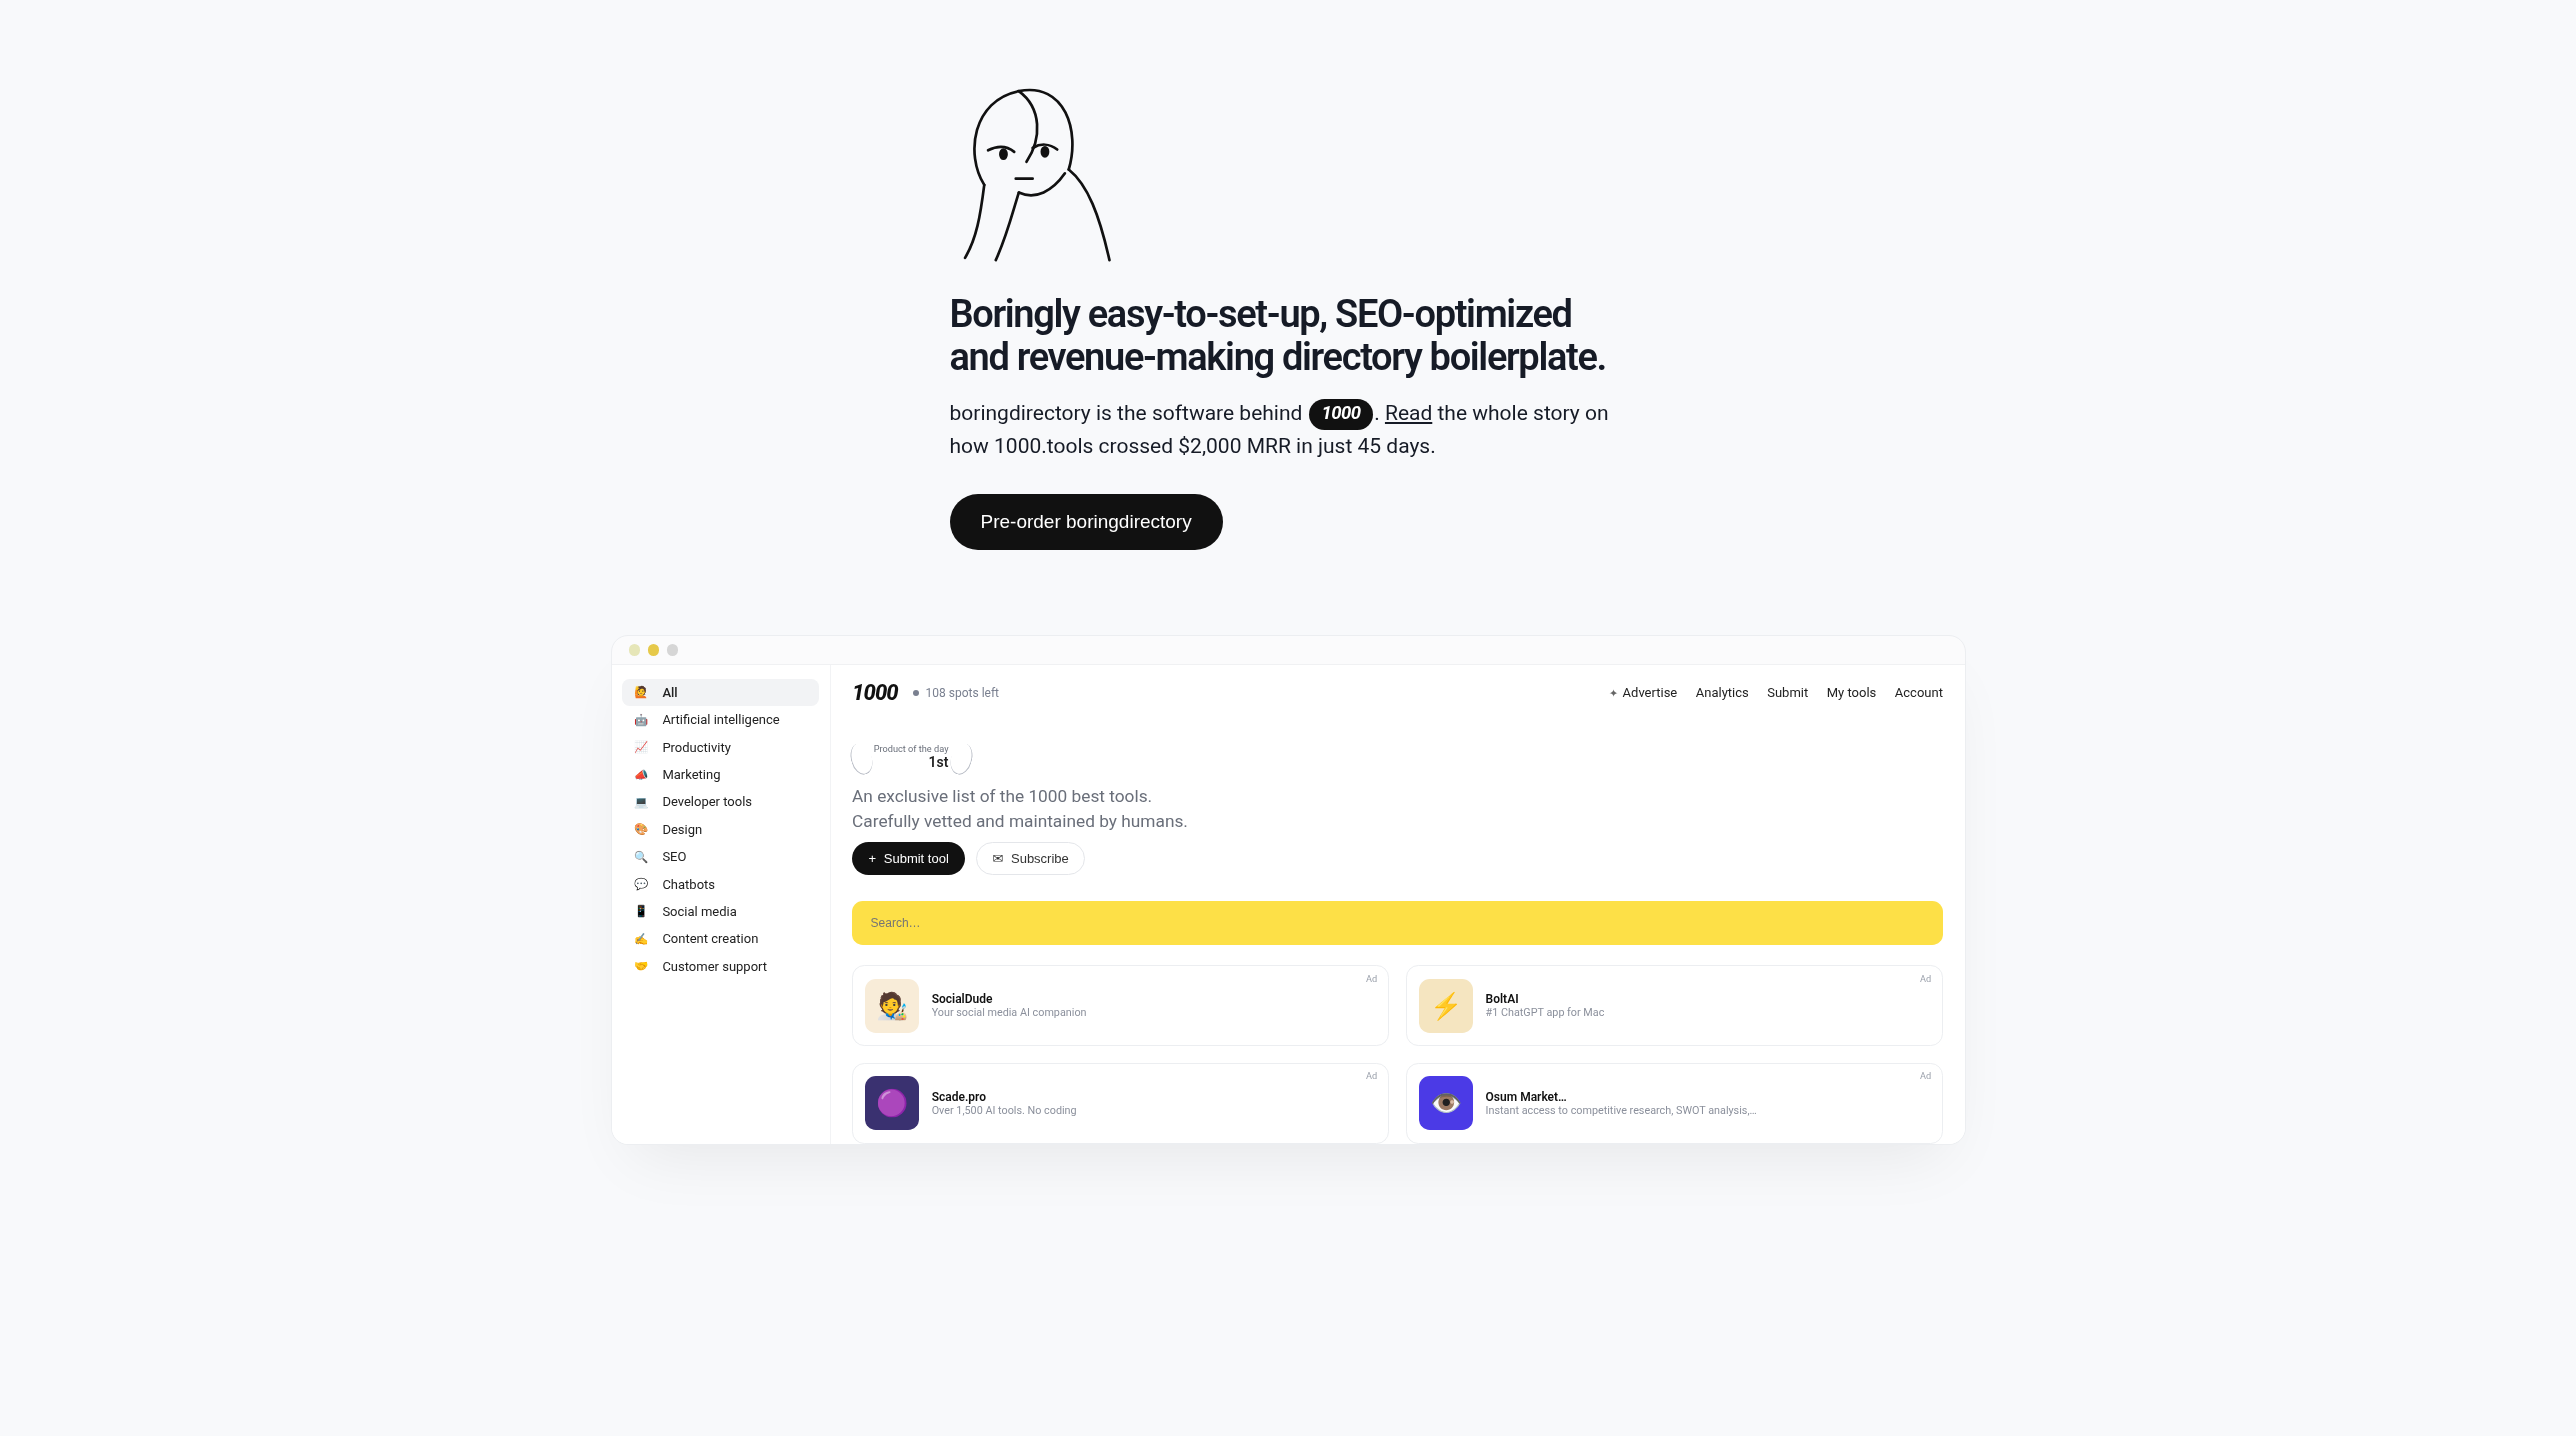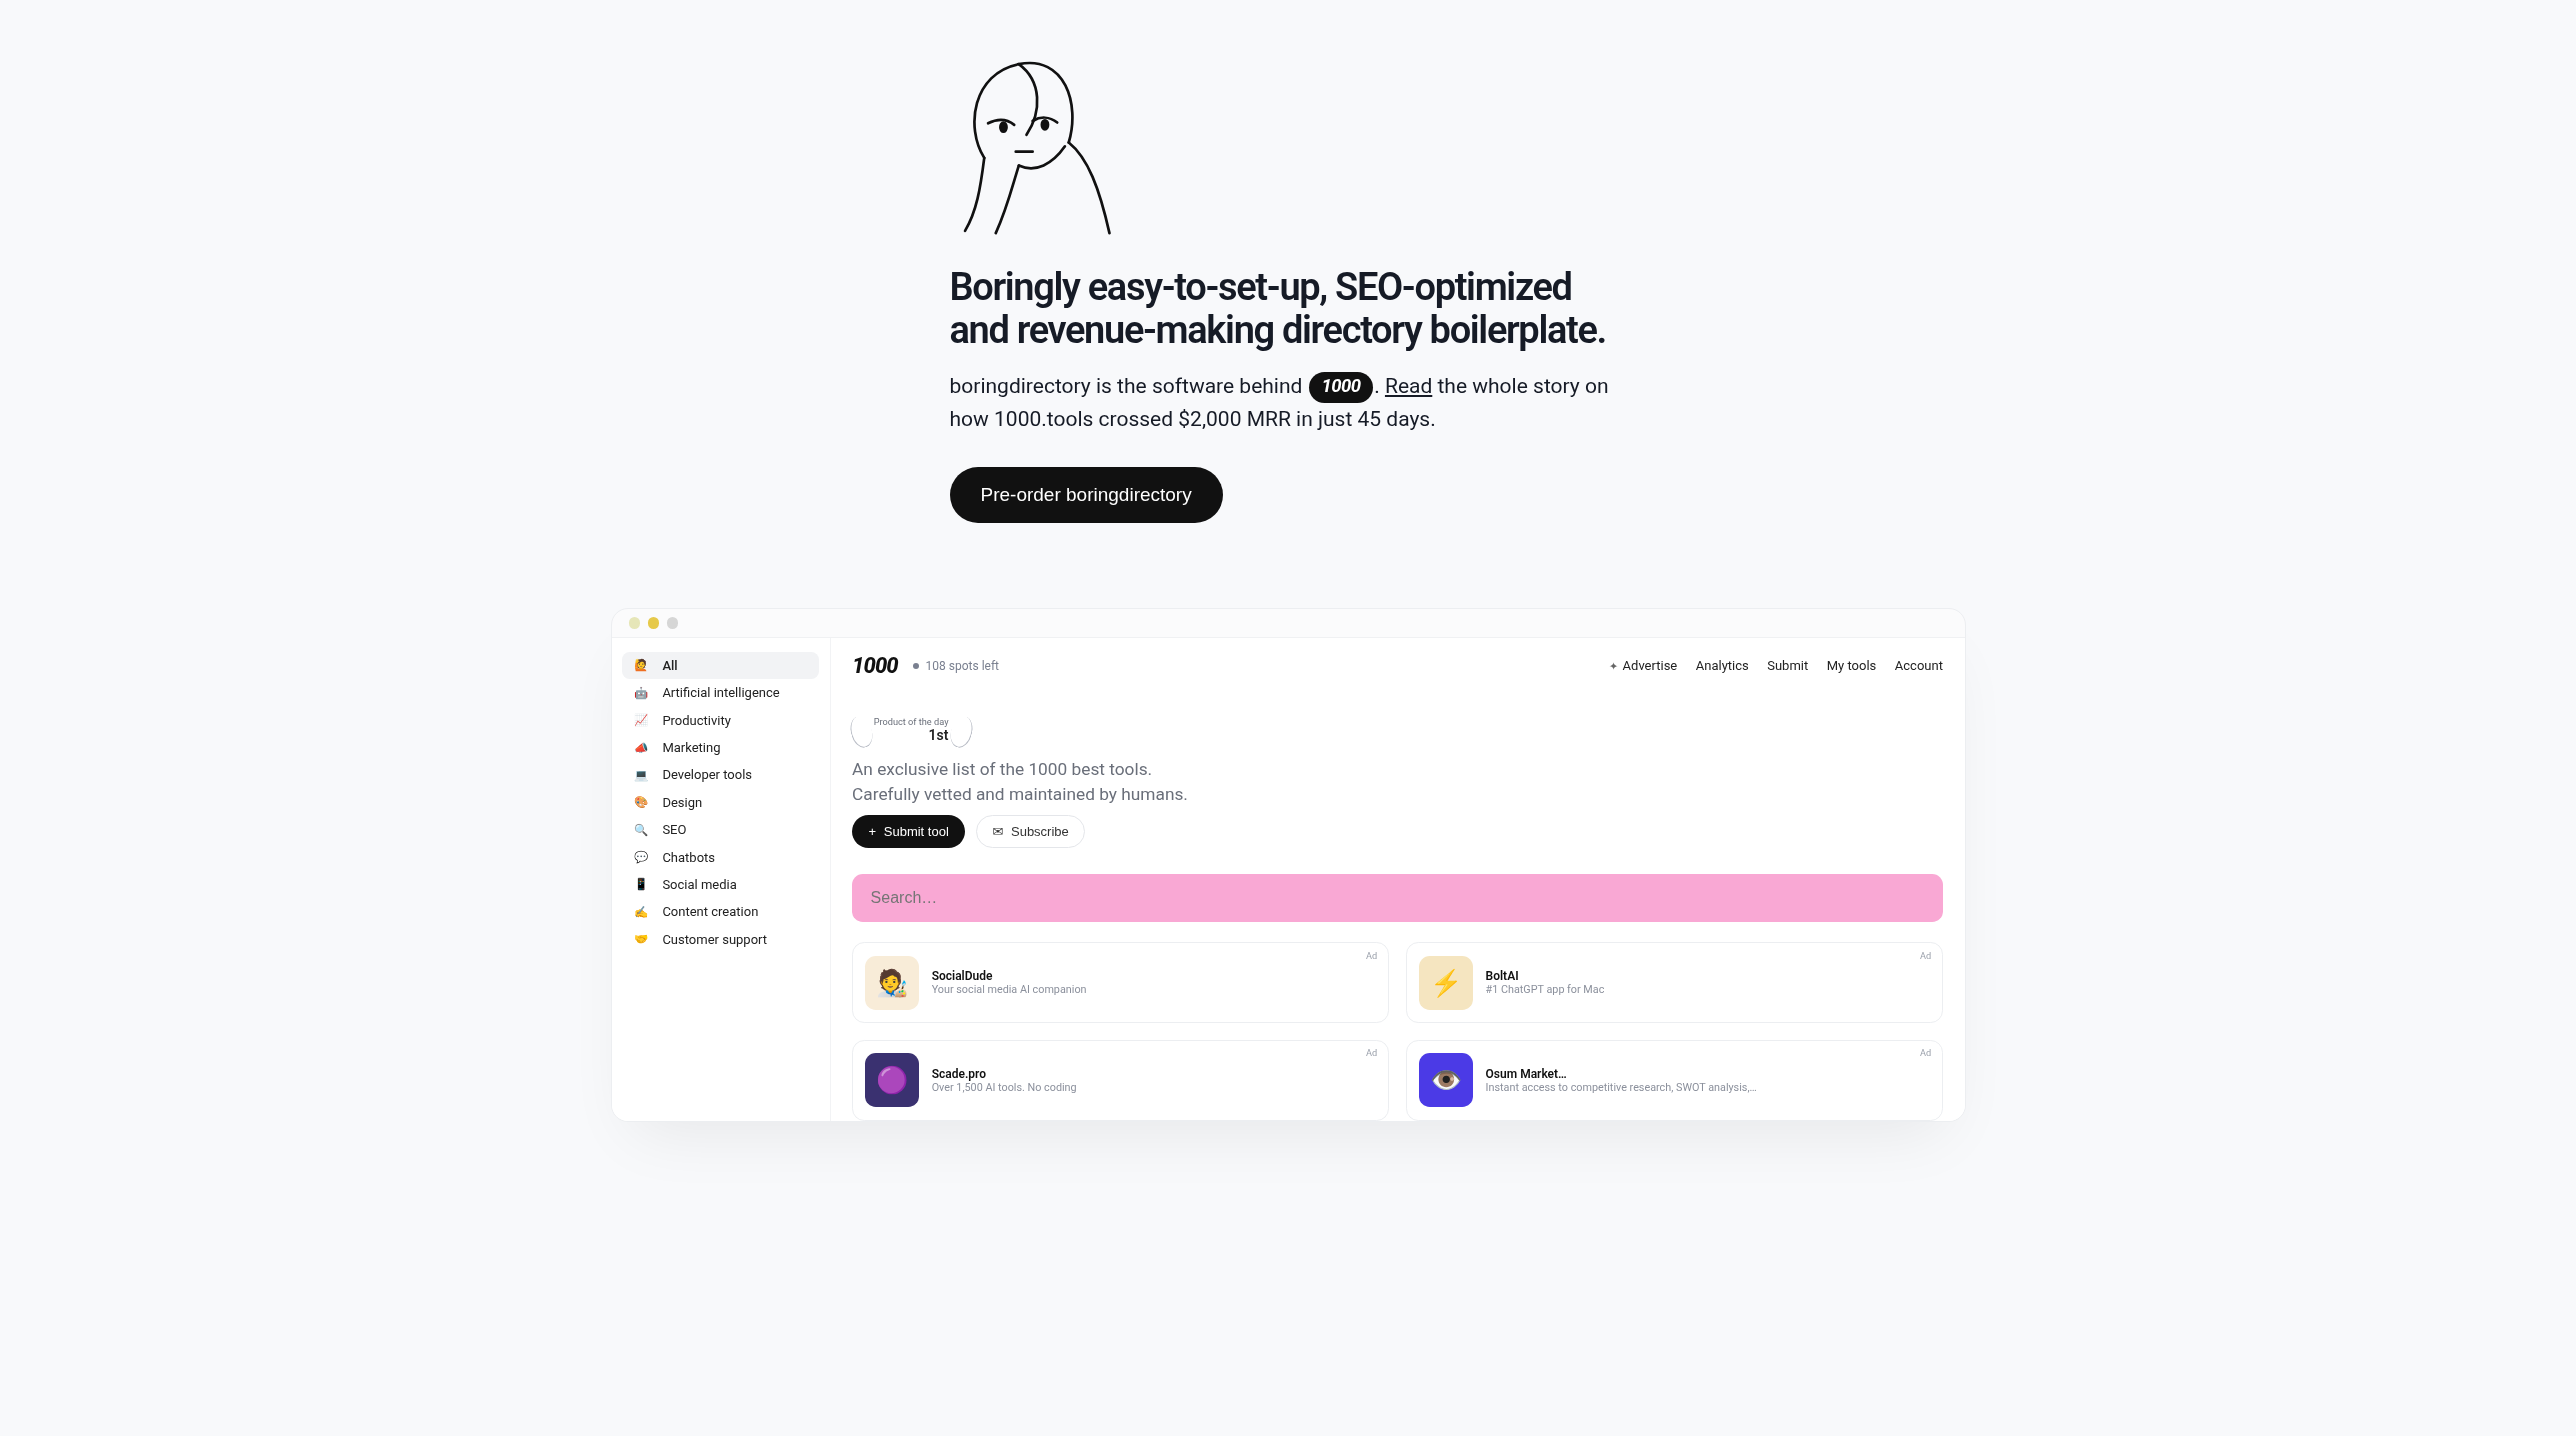--- a/index.html
+++ b/index.html
@@ -4,21 +4,21 @@
 <style>
 * { margin: 0; padding: 0; box-sizing: border-box; }
 body {
   font-family: -apple-system, BlinkMacSystemFont, "Segoe UI", Roboto, Helvetica, Arial, sans-serif;
   background: #f8f9fb;
   color: #111;
   -webkit-font-smoothing: antialiased;
 }
 .page {
   min-height: 1437px;
-  padding-top: 50px;
+  padding-top: 77px;
 }
 .hero {
   max-width: 677px;
   margin: 0 auto;
 }
 .hero-illustration {
   margin-left: -7.7px;
   margin-bottom: 31px;
 }
 .hero-illustration svg { display: block; }
@@ -188,25 +188,25 @@
 .btn {
   display: inline-flex; align-items: center; gap: 7.7px;
   border-radius: 769px; font-size: 13px; padding: 7.7px 15.4px;
   border: 0.8px solid transparent; cursor: pointer;
 }
 .btn.dark { background: #111; color: #fff; }
 .btn.light { background: #fff; color: #333; border-color: #e4e6ea; }
 
 .search {
   width: 100%;
-  background: #f9a8d4;
+  background: #fde047;
   border: none;
   border-radius: 10.8px;
   padding: 15.4px 18.5px;
-  font-size: 16px;
+  font-size: 12px;
   color: #666;
 }
 
 .cards {
   display: grid;
   grid-template-columns: repeat(2, 1fr);
   gap: 17px;
   margin-top: 20px;
 }
 .card {

